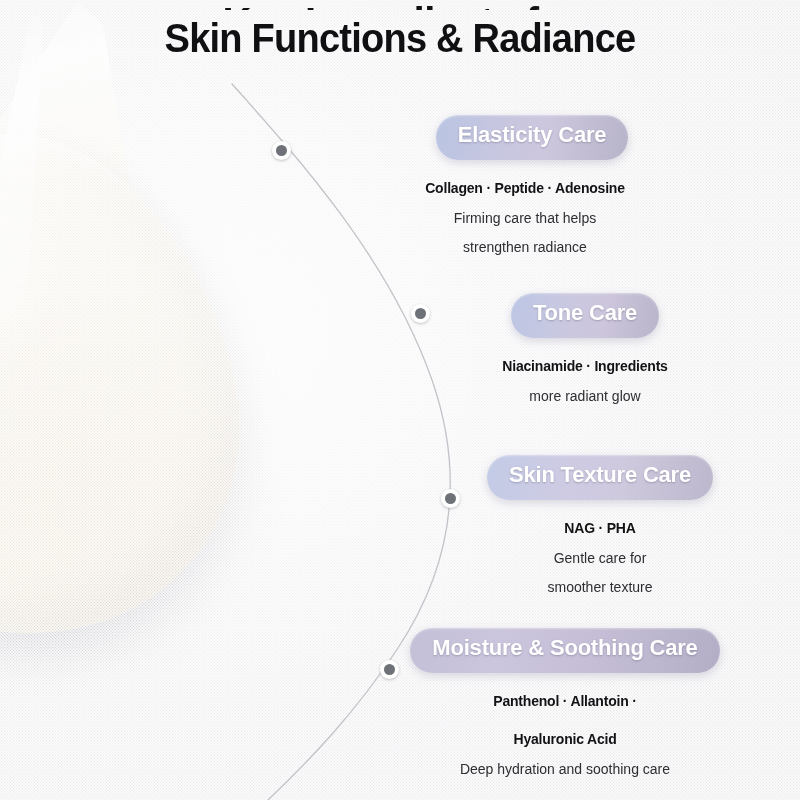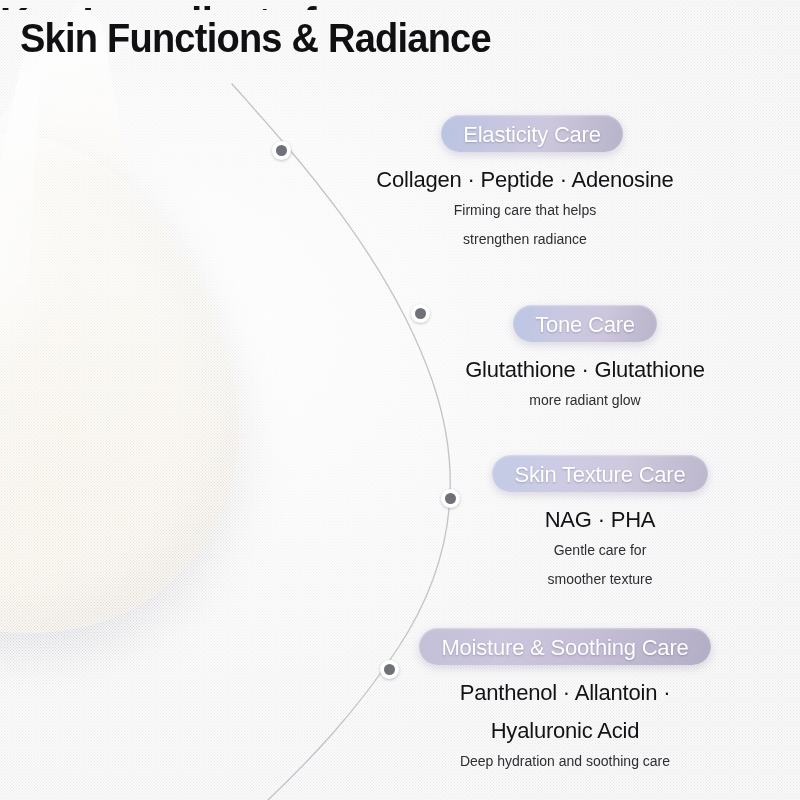--- a/index.html
+++ b/index.html
@@ -84,21 +84,21 @@
   .cream-tail-edge {
     position:absolute; left:168px; top:-30px;
     width:120px; height:320px;
     background:linear-gradient(168deg, rgba(255,255,255,0) 0%, rgba(255,255,255,1) 25%, rgba(255,255,255,.35) 70%, rgba(255,255,255,0) 100%);
     clip-path:polygon(48% 0%, 58% 4%, 70% 96%, 44% 100%, 34% 50%);
     transform:rotate(6deg);
     filter:blur(1px);
   }
 
   
-  .title-block { position:absolute; left:0; top:0; width:800px; z-index:6; text-align:left; }
+  .title-block { position:absolute; left:0; top:0; width:800px; z-index:6; text-align:center; }
   .title-clipped {
     font-size:40px; font-weight:700; color:#121214;
     letter-spacing:-.5px;
     height:10px; overflow:hidden; line-height:44px;
   }
   .title-main {
     font-size:40px; font-weight:700; color:#101012;
     letter-spacing:-.8px; line-height:52px;
     transform:scaleX(.95); transform-origin:center;
     margin-top:2px;
@@ -117,37 +117,37 @@
   .dot::after {
     content:""; width:11px; height:11px; border-radius:50%;
     background:#6f7178;
   }
 
   
   .section { position:absolute; z-index:6; }
 
   .pill {
     display:inline-block;
-    padding:7px 22px 4px;
+    padding:7px 22px 12px;
     border-radius:22px;
     color:#ffffff;
-    font-size:22px; font-weight:400;
+    font-size:22px; font-weight:700;
     letter-spacing:-.2px;
     text-shadow:0 1px 2px rgba(90,88,110,.38);
     box-shadow:0 3px 9px rgba(140,140,165,.30), inset 0 1px 2px rgba(255,255,255,.38);
     white-space:nowrap;
     text-align:center;
   }
   .pill-a { background:linear-gradient(100deg, #b9c4e2 0%, #c6c6e0 30%, #cdc7de 58%, #b7b3c9 100%); }
-  .pill-b { background:linear-gradient(100deg, #bcc6e4 0%, #c9c8e1 34%, #cdc6dc 62%, #b9b4ca 100%);margin-top:12px; }
+  .pill-b { background:linear-gradient(100deg, #bcc6e4 0%, #c9c8e1 34%, #cdc6dc 62%, #b9b4ca 100%); }
   .pill-c { background:linear-gradient(100deg, #c3cbe6 0%, #cdcbe4 30%, #cfc9de 60%, #bcb7cc 100%); }
   .pill-d { background:linear-gradient(100deg, #c3c0d8 0%, #cbc5dd 28%, #c5bed6 58%, #b3aec6 100%); }
 
   .ingredients {
-    font-size:22px; font-weight:400; color:#131316;
+    font-size:14px; font-weight:700; color:#131316;
     letter-spacing:-.2px; line-height:30px;
     margin-top:13px;
   }
   .desc {
     font-size:14px; font-weight:400; color:#2d2d32;
     line-height:27px; margin-top:2px;
   }
 
   
   #sec-1 { left:310px; top:115px; width:430px; text-align:center; }
@@ -192,21 +192,21 @@
     </div>
     <div class="ingredients">Collagen · Peptide · Adenosine</div>
     <div class="desc">Firming care that helps</div>
     <div class="desc">strengthen radiance</div>
   </div>
 
   <div class="section" id="sec-2">
     <div class="pill-row">
       <span class="pill pill-b">Tone Care</span>
     </div>
-    <div class="ingredients">Glutathione · Glutathione</div>
+    <div class="ingredients">Niacinamide · Ingredients</div>
     <div class="desc">more radiant glow</div>
   </div>
 
   <div class="section" id="sec-3">
     <div class="pill-row">
       <span class="pill pill-c">Skin Texture Care</span>
     </div>
     <div class="ingredients">NAG ·  PHA</div>
     <div class="desc">Gentle care for</div>
     <div class="desc">smoother texture</div>

